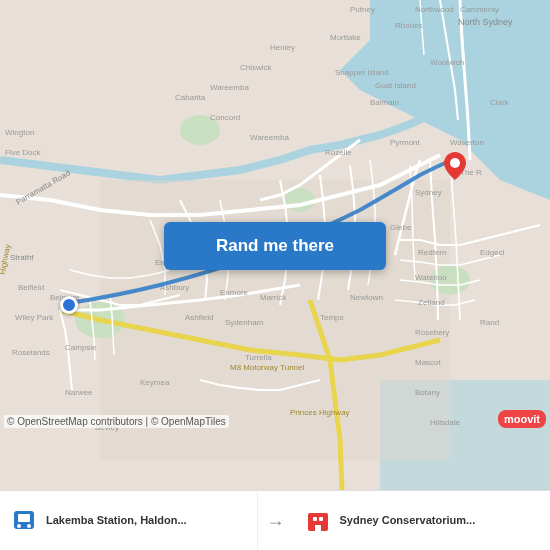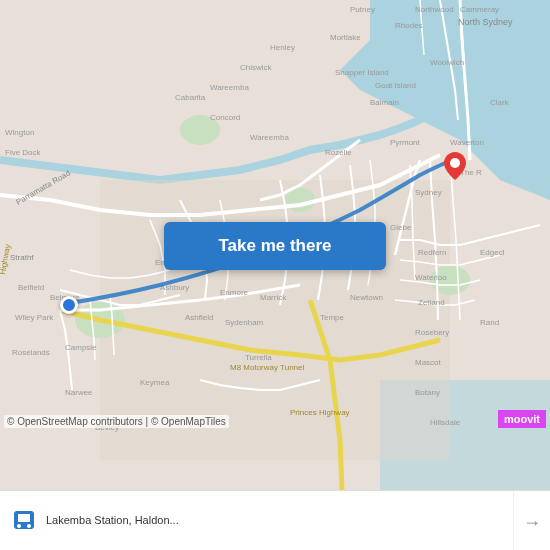--- a/index.html
+++ b/index.html
@@ -114,20 +114,21 @@
       width: 28px;
       height: 28px;
       margin-right: 8px;
       flex-shrink: 0;
     }
 
     .station-name {
       font-size: 11px;
       color: #333;
       line-height: 1.3;
+      font-weight: bold;
     }
 
     .arrow-cell {
       width: 36px;
       display: flex;
       align-items: center;
       justify-content: center;
       color: #888;
       font-size: 18px;
     }
@@ -141,22 +142,22 @@
       background: rgba(255,255,255,0.7);
       padding: 1px 3px;
       border-radius: 2px;
       z-index: 10;
     }
 
     #moovit-logo {
       position: absolute;
       bottom: 62px;
       right: 4px;
-      background: #d946ef;
-      border-radius: 0;
+      background: #ef4444;
+      border-radius: 8px;
       padding: 3px 6px;
       z-index: 10;
       display: flex;
       align-items: center;
     }
 
     #moovit-logo span {
       color: #fff;
       font-size: 11px;
       font-weight: bold;
@@ -292,21 +293,21 @@
     <text x="5" y="135" font-size="8" fill="#999" font-family="Arial">Wington</text>
     <text x="5" y="155" font-size="8" fill="#999" font-family="Arial">Five Dock</text>
     <text x="250" y="140" font-size="8" fill="#999" font-family="Arial">Wareemba</text>
     <text x="325" y="155" font-size="8" fill="#999" font-family="Arial">Rozelle</text>
   </svg>
 
   <svg id="route-line" viewBox="0 0 550 490" xmlns="http://www.w3.org/2000/svg">
     <path d="M70,303 Q120,295 160,285 Q220,270 270,250 Q320,230 360,210 Q395,190 420,175 Q440,165 452,160" fill="none" stroke="#2979c8" stroke-width="4" stroke-opacity="0.85"></path>
   </svg>
 
-  <button id="take-me-there-btn">Take me there</button>
+  <button id="take-me-there-btn">Rand me there</button>
 
   <div id="origin-marker">
   </div>
 
   <div id="dest-marker">
     <svg viewBox="0 0 22 28" xmlns="http://www.w3.org/2000/svg">
       <path d="M11 0 C5 0 0 5 0 11 C0 19 11 28 11 28 C11 28 22 19 22 11 C22 5 17 0 11 0 Z" fill="#e53935"></path>
       <circle cx="11" cy="11" r="5" fill="#fff"></circle>
     </svg>
   </div>
@@ -328,13 +329,22 @@
       <circle cx="9" cy="19" r="2" fill="#fff"></circle>
       <circle cx="19" cy="19" r="2" fill="#fff"></circle>
     </svg>
     <span class="station-name">Lakemba Station, Haldon...</span>
   </div>
 
   <div class="arrow-cell">
     <span>→</span>
   </div>
 
+  <div class="station-cell">
+    <svg class="station-icon" viewBox="0 0 28 28">
+      <rect x="4" y="6" width="20" height="18" rx="2" fill="#e53935"></rect>
+      <rect x="9" y="10" width="4" height="4" rx="1" fill="#fff"></rect>
+      <rect x="15" y="10" width="4" height="4" rx="1" fill="#fff"></rect>
+      <rect x="11" y="18" width="6" height="6" fill="#fff"></rect>
+    </svg>
+    <span class="station-name">Sydney Conservatorium...</span>
+  </div>
 </div>
 
 </body></html>

